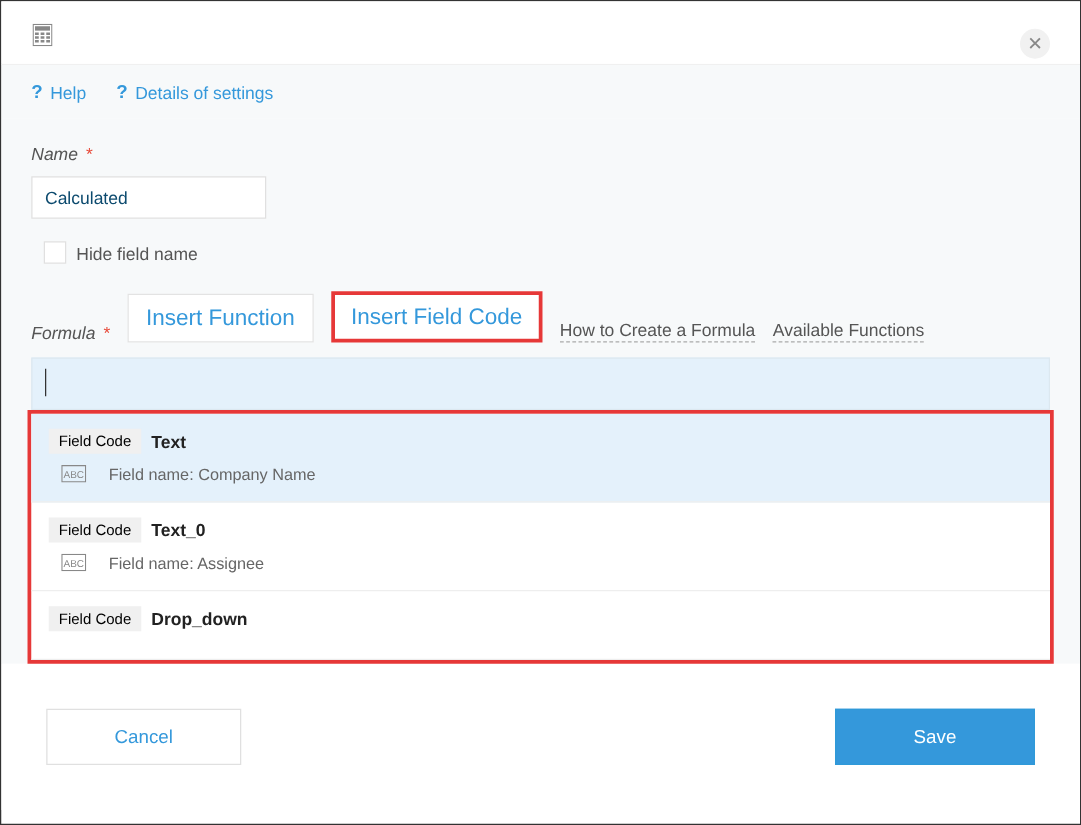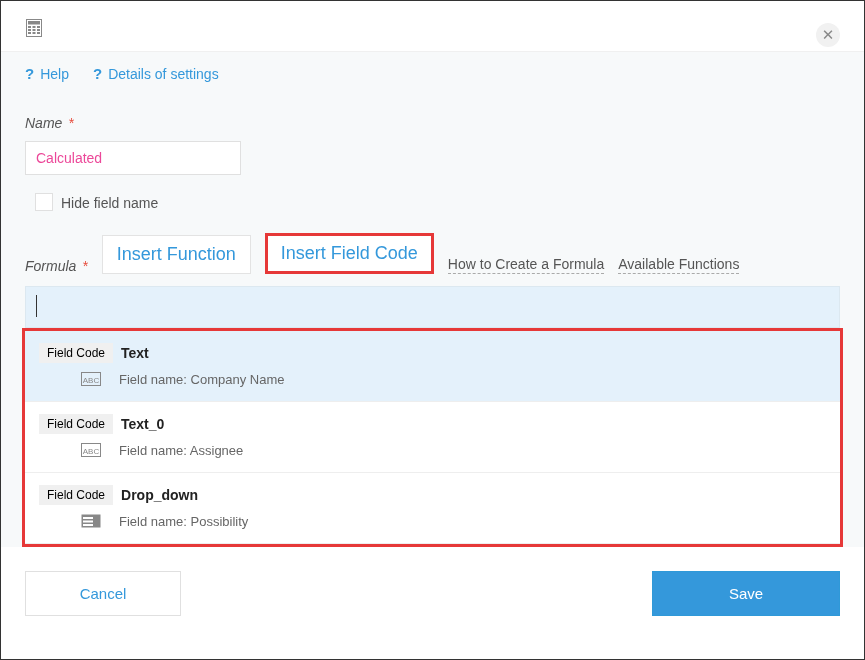--- a/index.html
+++ b/index.html
@@ -84,26 +84,26 @@
   padding: 20px 24px 0 24px;
 }
 .field-label {
   color: #555;
   margin-bottom: 10px;
   font-size: 14px;
   font-style: italic;
 }
 .req { color: #e74c3c; margin-left: 2px; }
 .text-input {
-  width: 216px;
+  width: 188px;
   padding: 8px 10px;
   border: 1px solid #e0e0e0;
   background: #fff;
   font-size: 14px;
-  color: #ec4899;
+  color: #0c4a6e;
 }
 .checkbox-row {
   display: flex;
   align-items: flex-end;
   gap: 8px;
   margin-top: 18px;
   margin-left: 10px;
 }
 .checkbox {
   width: 18px;
@@ -188,41 +188,40 @@
   display: flex;
   align-items: center;
   gap: 8px;
 }
 .type-icon {
   width: 40px;
   height: 16px;
   display: inline-flex;
   align-items: center;
   justify-content: center;
-  margin-left: 32px;
 }
 .field-name-text { color: #666; font-size: 13px; }
 .footer {
   display: flex;
   justify-content: space-between;
-  padding: 24px;
+  padding: 36px;
   background: #fff;
 }
 .btn-cancel {
   width: 156px;
   padding: 13px 0;
   text-align: center;
   border: 1px solid #e0e0e0;
   background: #fff;
   color: #3498db;
   font-size: 15px;
   cursor: pointer;
 }
 .btn-save {
-  width: 188px;
+  width: 160px;
   padding: 13px 0;
   text-align: center;
   border: 1px solid #2f99d8;
   background: #3498db;
   color: #fff;
   font-size: 15px;
   cursor: pointer;
 }
 </style>
 </head>
@@ -320,31 +319,20 @@
               </span>
               <span class="field-name-text"><span>Field name: </span><span>Assignee</span></span>
             </div>
           </div>
 
           <div class="field-item">
             <div class="field-item-top">
               <span class="field-code-badge">Field Code</span>
               <span class="field-code-value">Drop_down</span>
             </div>
-            <div class="field-item-bottom">
-              <span class="type-icon">
-                <svg width="20" height="14" viewBox="0 0 20 14">
-                    <rect x="0.5" y="0.5" width="19" height="13" fill="#888"></rect>
-                    <rect x="2" y="3" width="10" height="2" fill="#fff"></rect>
-                    <rect x="2" y="6.5" width="10" height="2" fill="#fff"></rect>
-                    <rect x="2" y="10" width="10" height="2" fill="#fff"></rect>
-                  </svg>
-              </span>
-              <span class="field-name-text"><span>Field name: </span><span>Possibility</span></span>
-            </div>
           </div>
 
         </div>
       </div>
     </div>
 
     <div class="footer">
       <button class="btn-cancel">Cancel</button>
       <button class="btn-save">Save</button>
     </div>

